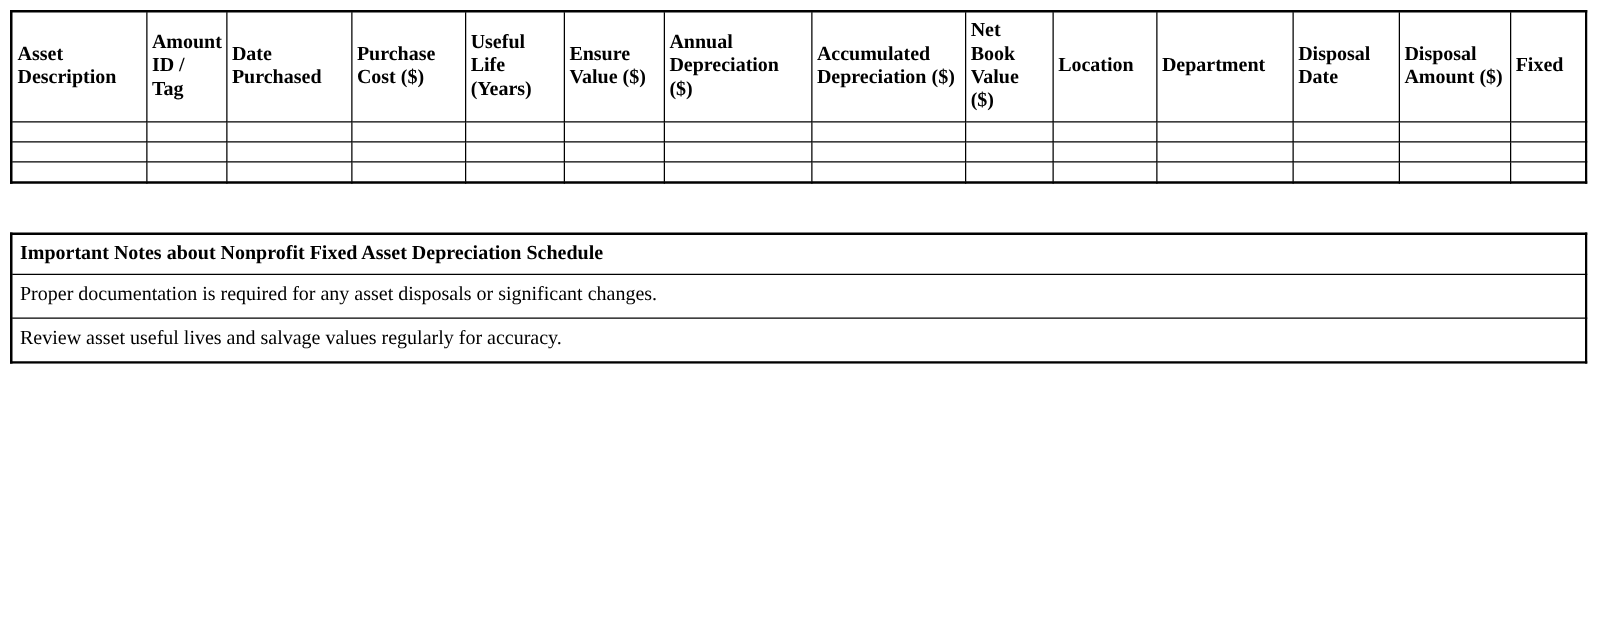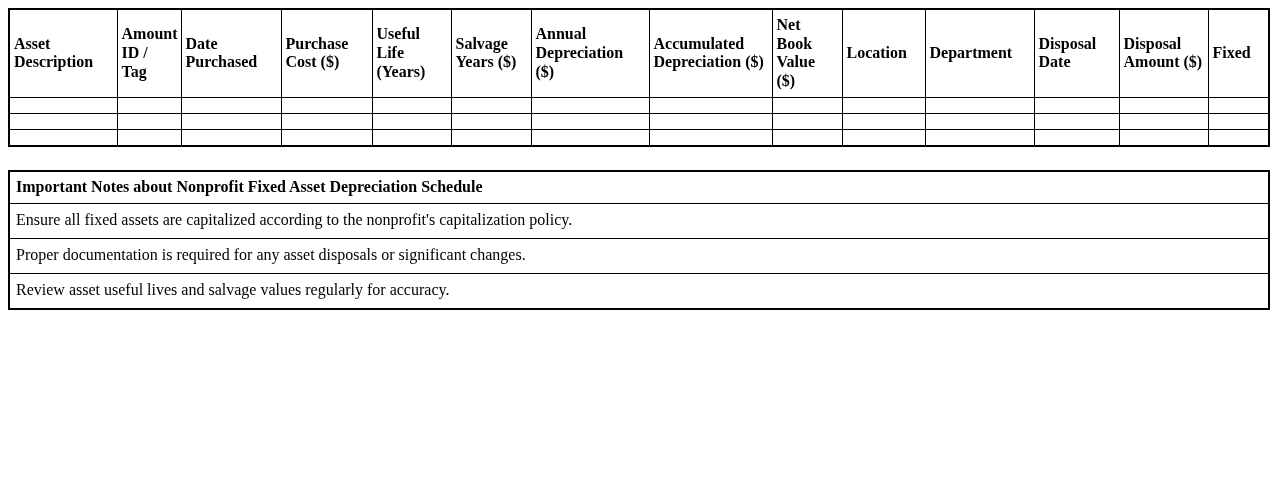--- a/index.html
+++ b/index.html
@@ -33,21 +33,21 @@
     font-weight: bold;
     padding: 2px 4px;
     line-height: 1.17;
     font-size: 16px;
   }
   .asset-table td.empty-cell {
     height: 15px;
     padding: 0;
   }
   .notes-table {
-    margin-top: 23px;
+    margin-top: 39px;
   }
   .notes-table td {
     padding: 0 6px;
     height: 34px;
     line-height: 1.15;
   }
   .notes-table td.notes-title {
     font-weight: bold;
     height: 31px;
   }
@@ -72,21 +72,21 @@
     <col style="width:89px">
     <col style="width:61px">
   </colgroup>
   <thead>
     <tr class="header-row">
       <th>Asset Description</th>
       <th>Amount ID / Tag</th>
       <th>Date Purchased</th>
       <th>Purchase Cost ($)</th>
       <th>Useful Life (Years)</th>
-      <th>Salvage Years ($)</th>
+      <th>Ensure Value ($)</th>
       <th>Annual Depreciation ($)</th>
       <th>Accumulated Depreciation ($)</th>
       <th>Net Book Value ($)</th>
       <th>Location</th>
       <th>Department</th>
       <th>Disposal Date</th>
       <th>Disposal Amount ($)</th>
       <th>Fixed</th>
     </tr>
   </thead>
@@ -145,22 +145,19 @@
 
 <table class="notes-table">
   <colgroup>
     <col style="width:1260px">
   </colgroup>
   <tbody>
     <tr>
       <td class="notes-title">Important Notes about Nonprofit Fixed Asset Depreciation Schedule</td>
     </tr>
     <tr>
-      <td>Ensure all fixed assets are capitalized according to the nonprofit's capitalization policy.</td>
-    </tr>
-    <tr>
       <td>Proper documentation is required for any asset disposals or significant changes.</td>
     </tr>
     <tr>
       <td>Review asset useful lives and salvage values regularly for accuracy.</td>
     </tr>
   </tbody>
 </table>
 
 </body></html>

